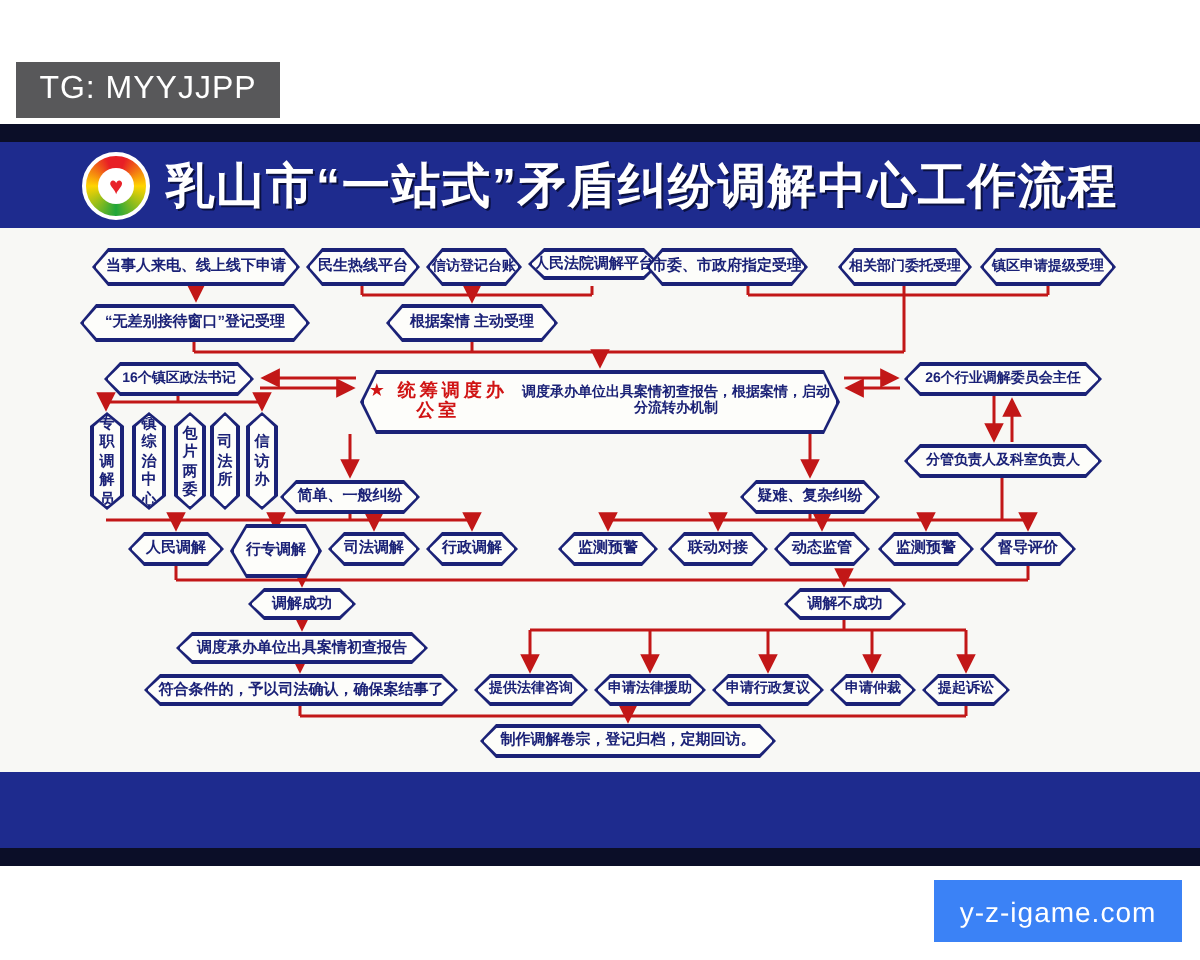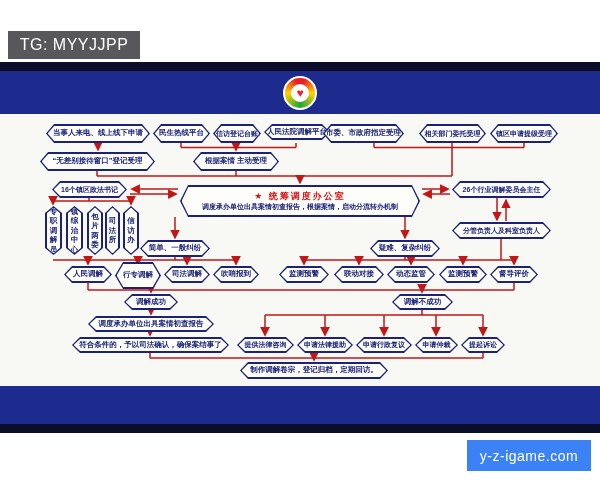--- a/index.html
+++ b/index.html
@@ -36,35 +36,36 @@
   .hex .lbl{position:absolute;inset:1.6px;background:#fdfdfa;color:#1b2277;font-weight:bold;
     clip-path:polygon(7px 0,calc(100% - 7px) 0,100% 50%,calc(100% - 7px) 100%,7px 100%,0 50%);
     display:flex;align-items:center;justify-content:center;text-align:center;
     font-size:7.5px;line-height:1.1;white-space:nowrap;}
   .vhex{position:absolute;background:#1b2277;z-index:3;
     clip-path:polygon(0 7px,50% 0,100% 7px,100% calc(100% - 7px),50% 100%,0 calc(100% - 7px));}
   .vhex .lbl{position:absolute;inset:1.6px;background:#fdfdfa;color:#1b2277;font-weight:bold;
     clip-path:polygon(0 6px,50% 0,100% 6px,100% calc(100% - 6px),50% 100%,0 calc(100% - 6px));
     display:flex;align-items:center;justify-content:center;text-align:center;
     font-size:7.5px;line-height:1.25;word-break:break-all;padding:4px 1px;}
-  .hex.center-node .lbl{flex-direction:column;white-space:normal;gap:1px;}
+  .hex.center-node .lbl{white-space:normal;gap:1px;}
   .c-title{color:#d01414;font-size:9px;font-weight:bold;letter-spacing:2px;}
   .c-sub{color:#1b2277;font-size:7px;font-weight:bold;}
   #connectors{position:absolute;left:0;top:0;z-index:2;pointer-events:none;}
 </style>
 </head>
 <body>
 
 <div class="abs wm" id="wm-top">TG: MYYJJPP</div>
 
 <div class="abs" id="strip-top"></div>
 <div class="abs" id="banner">
   <span class="logo">
       <span class="logo-inner">♥</span>
     </span>
+  <span id="banner-title">乳山市“一站式”矛盾纠纷调解中心工作流程</span>
 </div>
 <div class="abs" id="flow-bg"></div>
 <div class="abs" id="strip-blue-bottom"></div>
 <div class="abs" id="strip-dark-bottom"></div>
 
 <svg id="connectors" width="600" height="480" viewBox="0 0 600 480">
   <defs>
     <marker id="ah" viewBox="0 0 8 8" refX="6.5" refY="4" markerWidth="6.5" markerHeight="6.5" orient="auto">
       <path d="M0,0 L8,4 L0,8 z" fill="#c21717"></path>
     </marker>
@@ -188,21 +189,21 @@
 <div class="hex" style="left:64px;top:266px;width:48px;height:17px">
     <div class="lbl">人民调解</div>
   </div>
 <div class="hex" style="left:115px;top:262px;width:46px;height:27px">
     <div class="lbl">行专调解</div>
   </div>
 <div class="hex" style="left:164px;top:266px;width:46px;height:17px">
     <div class="lbl">司法调解</div>
   </div>
 <div class="hex" style="left:213px;top:266px;width:46px;height:17px">
-    <div class="lbl">吹哨报到</div>
+    <div class="lbl">行政调解</div>
   </div>
 <div class="hex" style="left:279px;top:266px;width:50px;height:17px">
     <div class="lbl">监测预警</div>
   </div>
 <div class="hex" style="left:334px;top:266px;width:50px;height:17px">
     <div class="lbl">联动对接</div>
   </div>
 <div class="hex" style="left:387px;top:266px;width:48px;height:17px">
     <div class="lbl">动态监管</div>
   </div>

